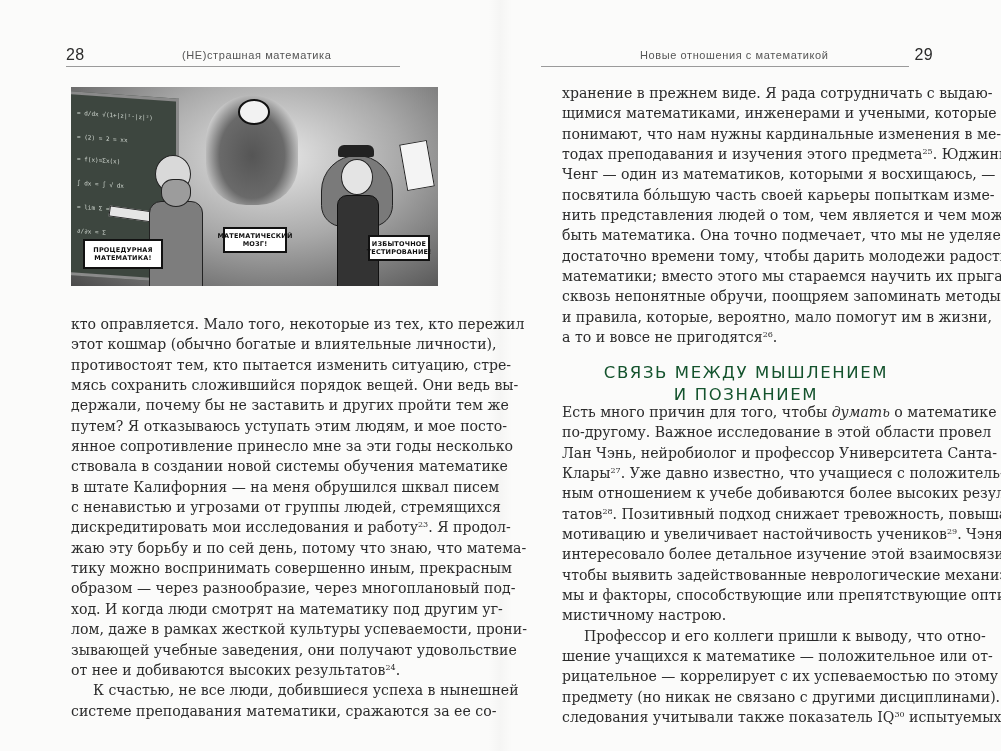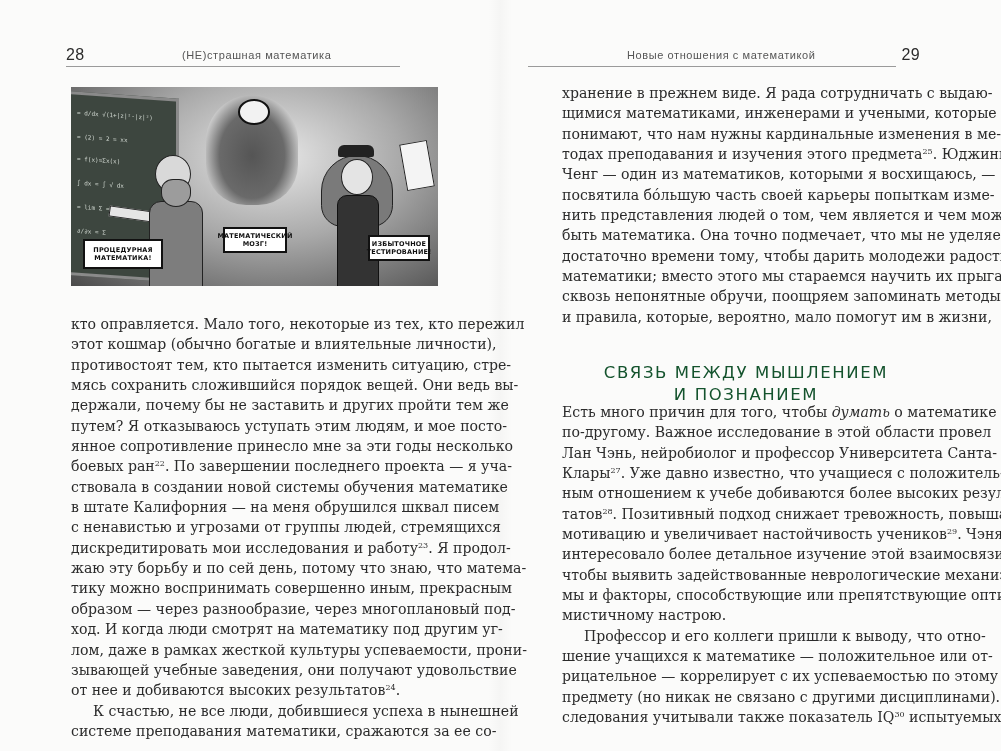--- a/index.html
+++ b/index.html
@@ -13,21 +13,21 @@
   .page { position:absolute; top:0; height:751px;padding-left:12px; }
   .page.left { left:0; width:500px; }
   .page.right { left:500px; width:501px; }
 
   .running-head {
     position:absolute; top:46px; height:20px;
     border-bottom:1px solid #9a9a9a;
     font-family:"Liberation Sans", sans-serif;
   }
   .left .running-head { left:66px; width:334px; }
-  .right .running-head { left:28px; width:368px;text-decoration:underline; }
+  .right .running-head { left:41px; width:368px;text-decoration:underline; }
   .pnum { position:absolute; top:0; font-size:16px; color:#2b2b2b; letter-spacing:0.3px; }
   .left .pnum { left:0; }
   .right .pnum { right:-24px; }
   .rh-title { position:absolute; top:3px; font-size:11px; color:#555; letter-spacing:0.6px; white-space:nowrap; }
   .left .rh-title { left:116px; }
   .right .rh-title { left:99px; }
 
   
   .illus {
     position:absolute; left:71px; top:87px; width:367px; height:199px;
@@ -136,21 +136,20 @@
   </div>
 
   <div class="text-block" id="left-text">
       <span class="line"><span>кто оправляется. Мало того, некоторые из тех, кто пережил</span></span>
       <span class="line"><span>этот кошмар (обычно богатые и влиятельные личности),</span></span>
       <span class="line"><span>противостоят тем, кто пытается изменить ситуацию, стре-</span></span>
       <span class="line"><span>мясь сохранить сложившийся порядок вещей. Они ведь вы-</span></span>
       <span class="line"><span>держали, почему бы не заставить и других пройти тем же</span></span>
       <span class="line"><span>путем? Я отказываюсь уступать этим людям, и мое посто-</span></span>
       <span class="line"><span>янное сопротивление принесло мне за эти годы несколько</span></span>
-      <span class="line"><span>боевых ран</span><sup>22</sup><span>. По завершении последнего проекта — я уча-</span></span>
       <span class="line"><span>ствовала в создании новой системы обучения математике</span></span>
       <span class="line"><span>в штате Калифорния — на меня обрушился шквал писем</span></span>
       <span class="line"><span>с ненавистью и угрозами от группы людей, стремящихся</span></span>
       <span class="line"><span>дискредитировать мои исследования и работу</span><sup>23</sup><span>. Я продол-</span></span>
       <span class="line"><span>жаю эту борьбу и по сей день, потому что знаю, что матема-</span></span>
       <span class="line"><span>тику можно воспринимать совершенно иным, прекрасным</span></span>
       <span class="line"><span>образом — через разнообразие, через многоплановый под-</span></span>
       <span class="line"><span>ход. И когда люди смотрят на математику под другим уг-</span></span>
       <span class="line"><span>лом, даже в рамках жесткой культуры успеваемости, прони-</span></span>
       <span class="line"><span>зывающей учебные заведения, они получают удовольствие</span></span>
@@ -172,20 +171,21 @@
       <span class="line"><span>понимают, что нам нужны кардинальные изменения в ме-</span></span>
       <span class="line"><span>тодах преподавания и изучения этого предмета</span><sup>25</sup><span>. Юджиния</span></span>
       <span class="line"><span>Ченг — один из математиков, которыми я восхищаюсь, —</span></span>
       <span class="line"><span>посвятила бóльшую часть своей карьеры попыткам изме-</span></span>
       <span class="line"><span>нить представления людей о том, чем является и чем может</span></span>
       <span class="line"><span>быть математика. Она точно подмечает, что мы не уделяем</span></span>
       <span class="line"><span>достаточно времени тому, чтобы дарить молодежи радости</span></span>
       <span class="line"><span>математики; вместо этого мы стараемся научить их прыгать</span></span>
       <span class="line"><span>сквозь непонятные обручи, поощряем запоминать методы</span></span>
       <span class="line"><span>и правила, которые, вероятно, мало помогут им в жизни,</span></span>
+      <span class="line last"><span>а то и вовсе не пригодятся</span><sup>26</sup><span>.</span></span>
     </div>
 
   <h2 class="section-title">
     <span>СВЯЗЬ МЕЖДУ МЫШЛЕНИЕМ</span><br>
     <span>И ПОЗНАНИЕМ</span>
   </h2>
 
   <div class="text-block bottom" id="right-bottom">
       <span class="line"><span>Есть много причин для того, чтобы </span><em>думать</em><span> о математике</span></span>
       <span class="line"><span>по-другому. Важное исследование в этой области провел</span></span>

